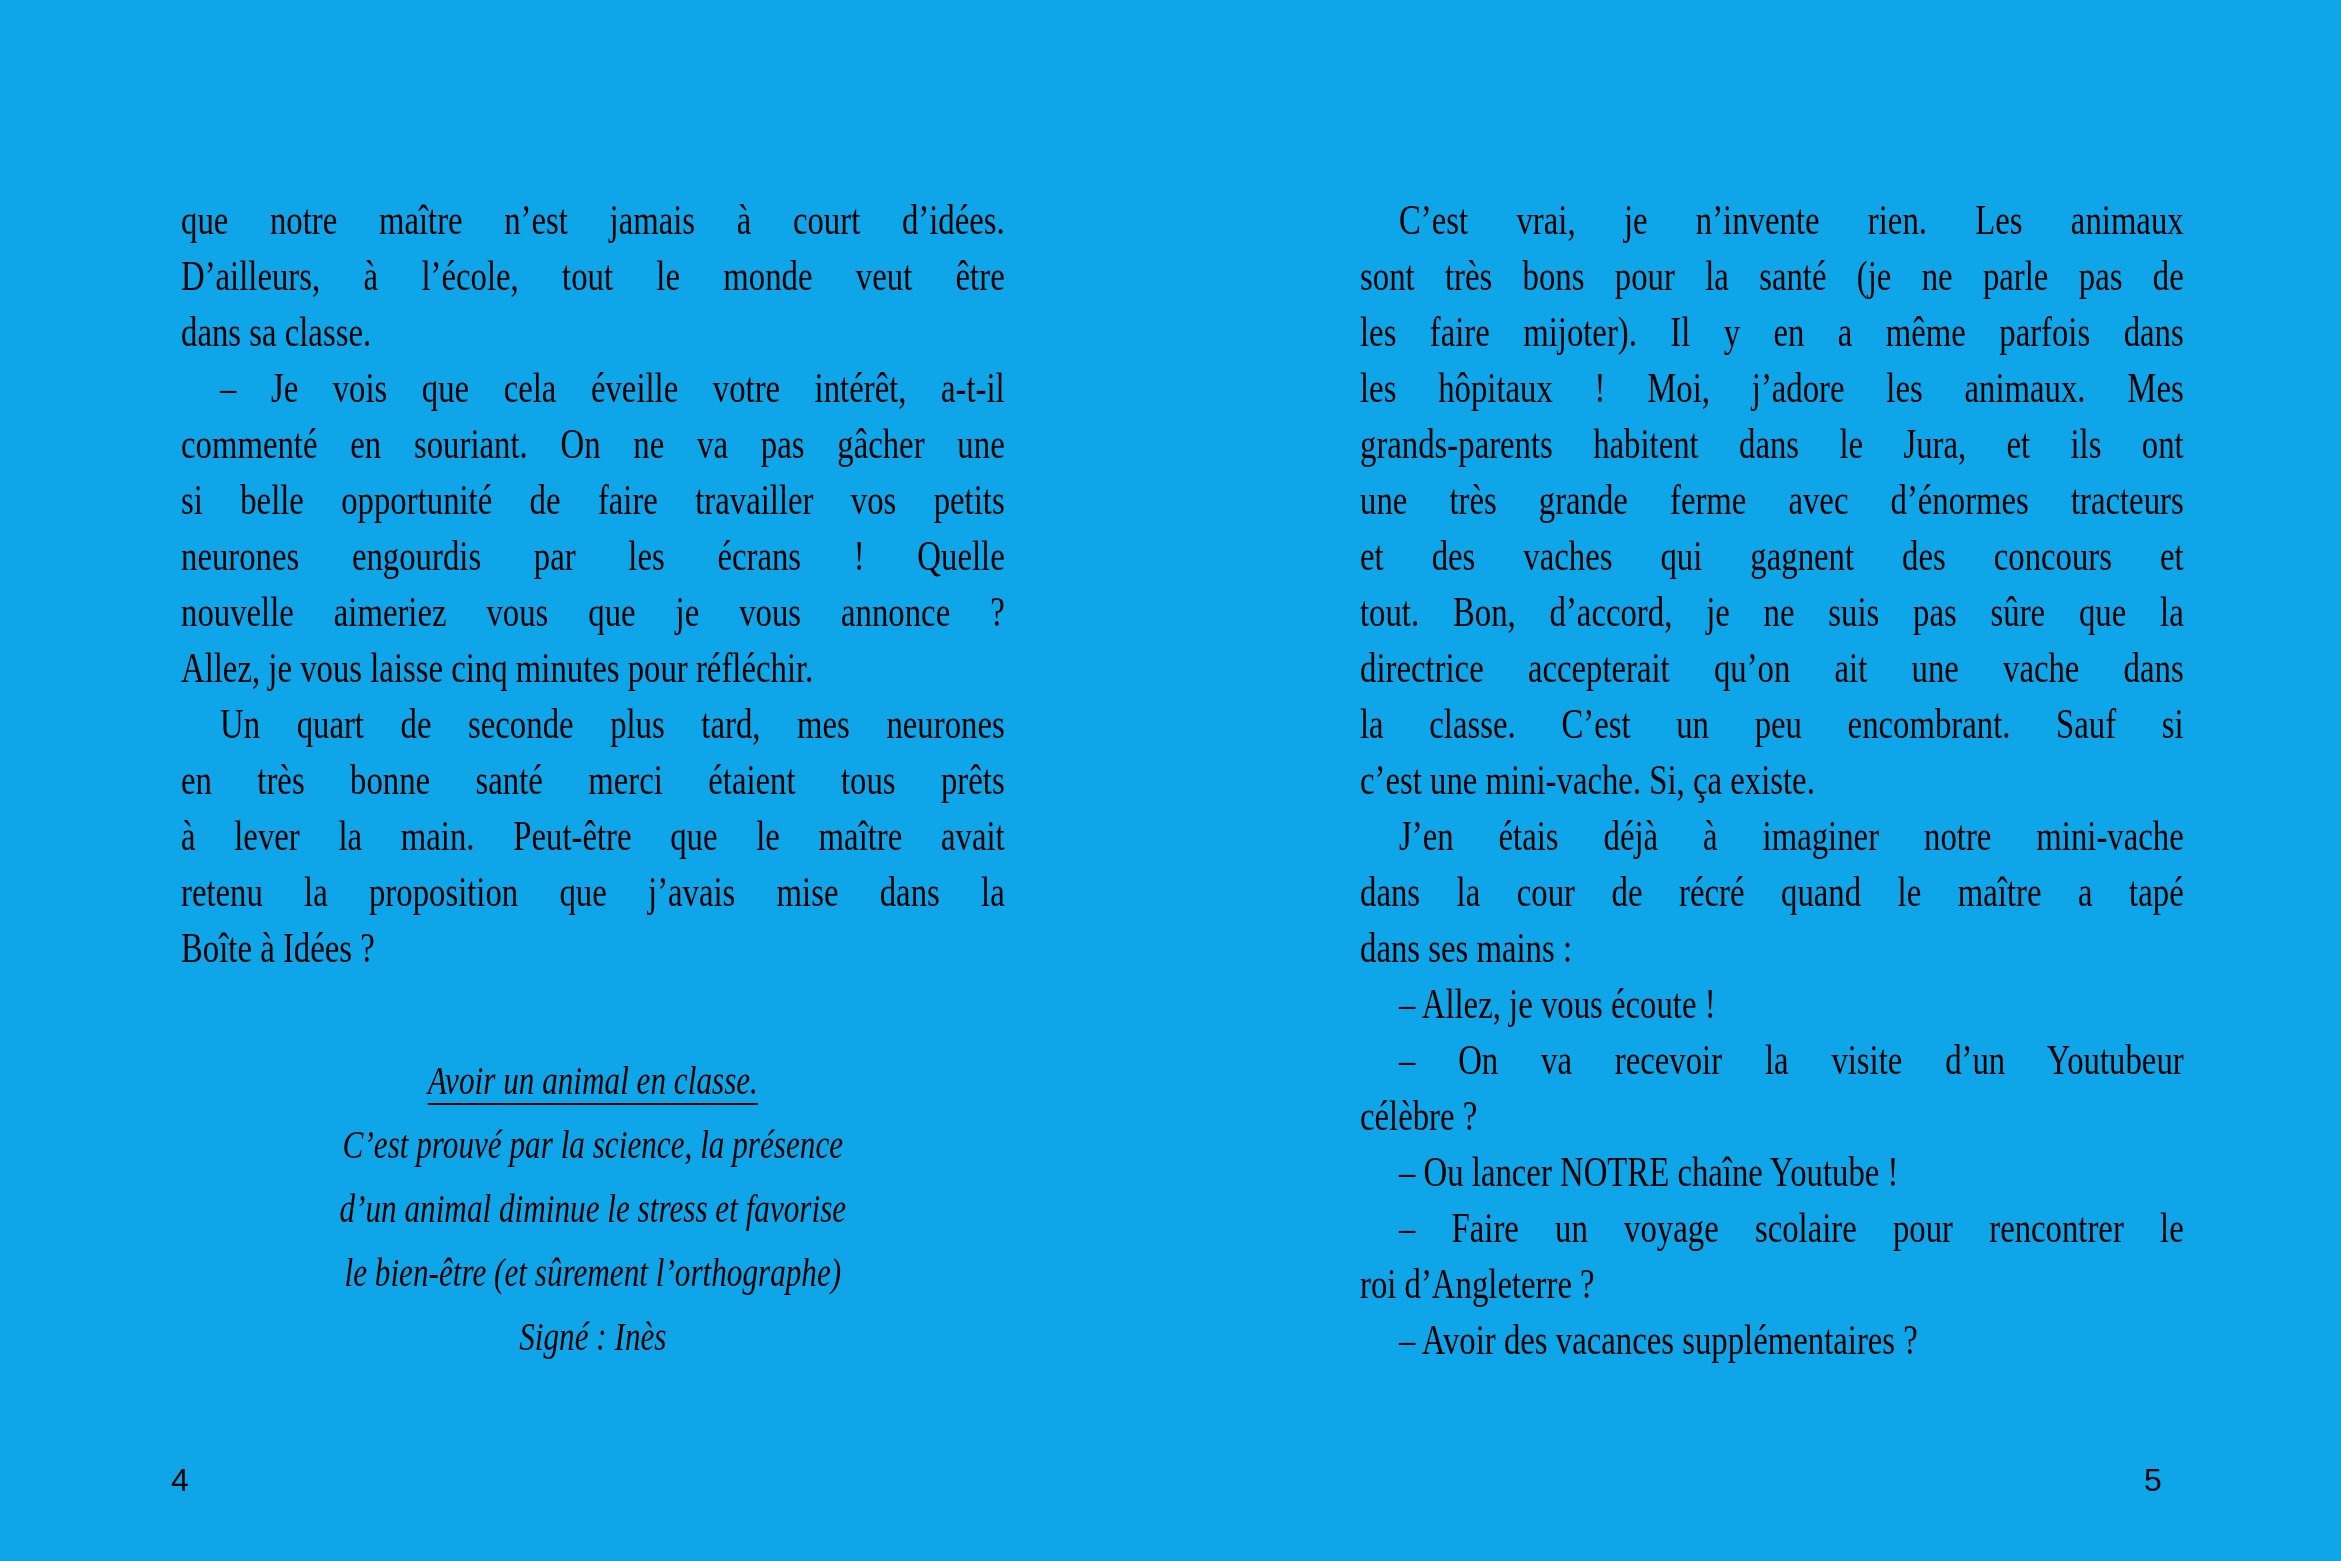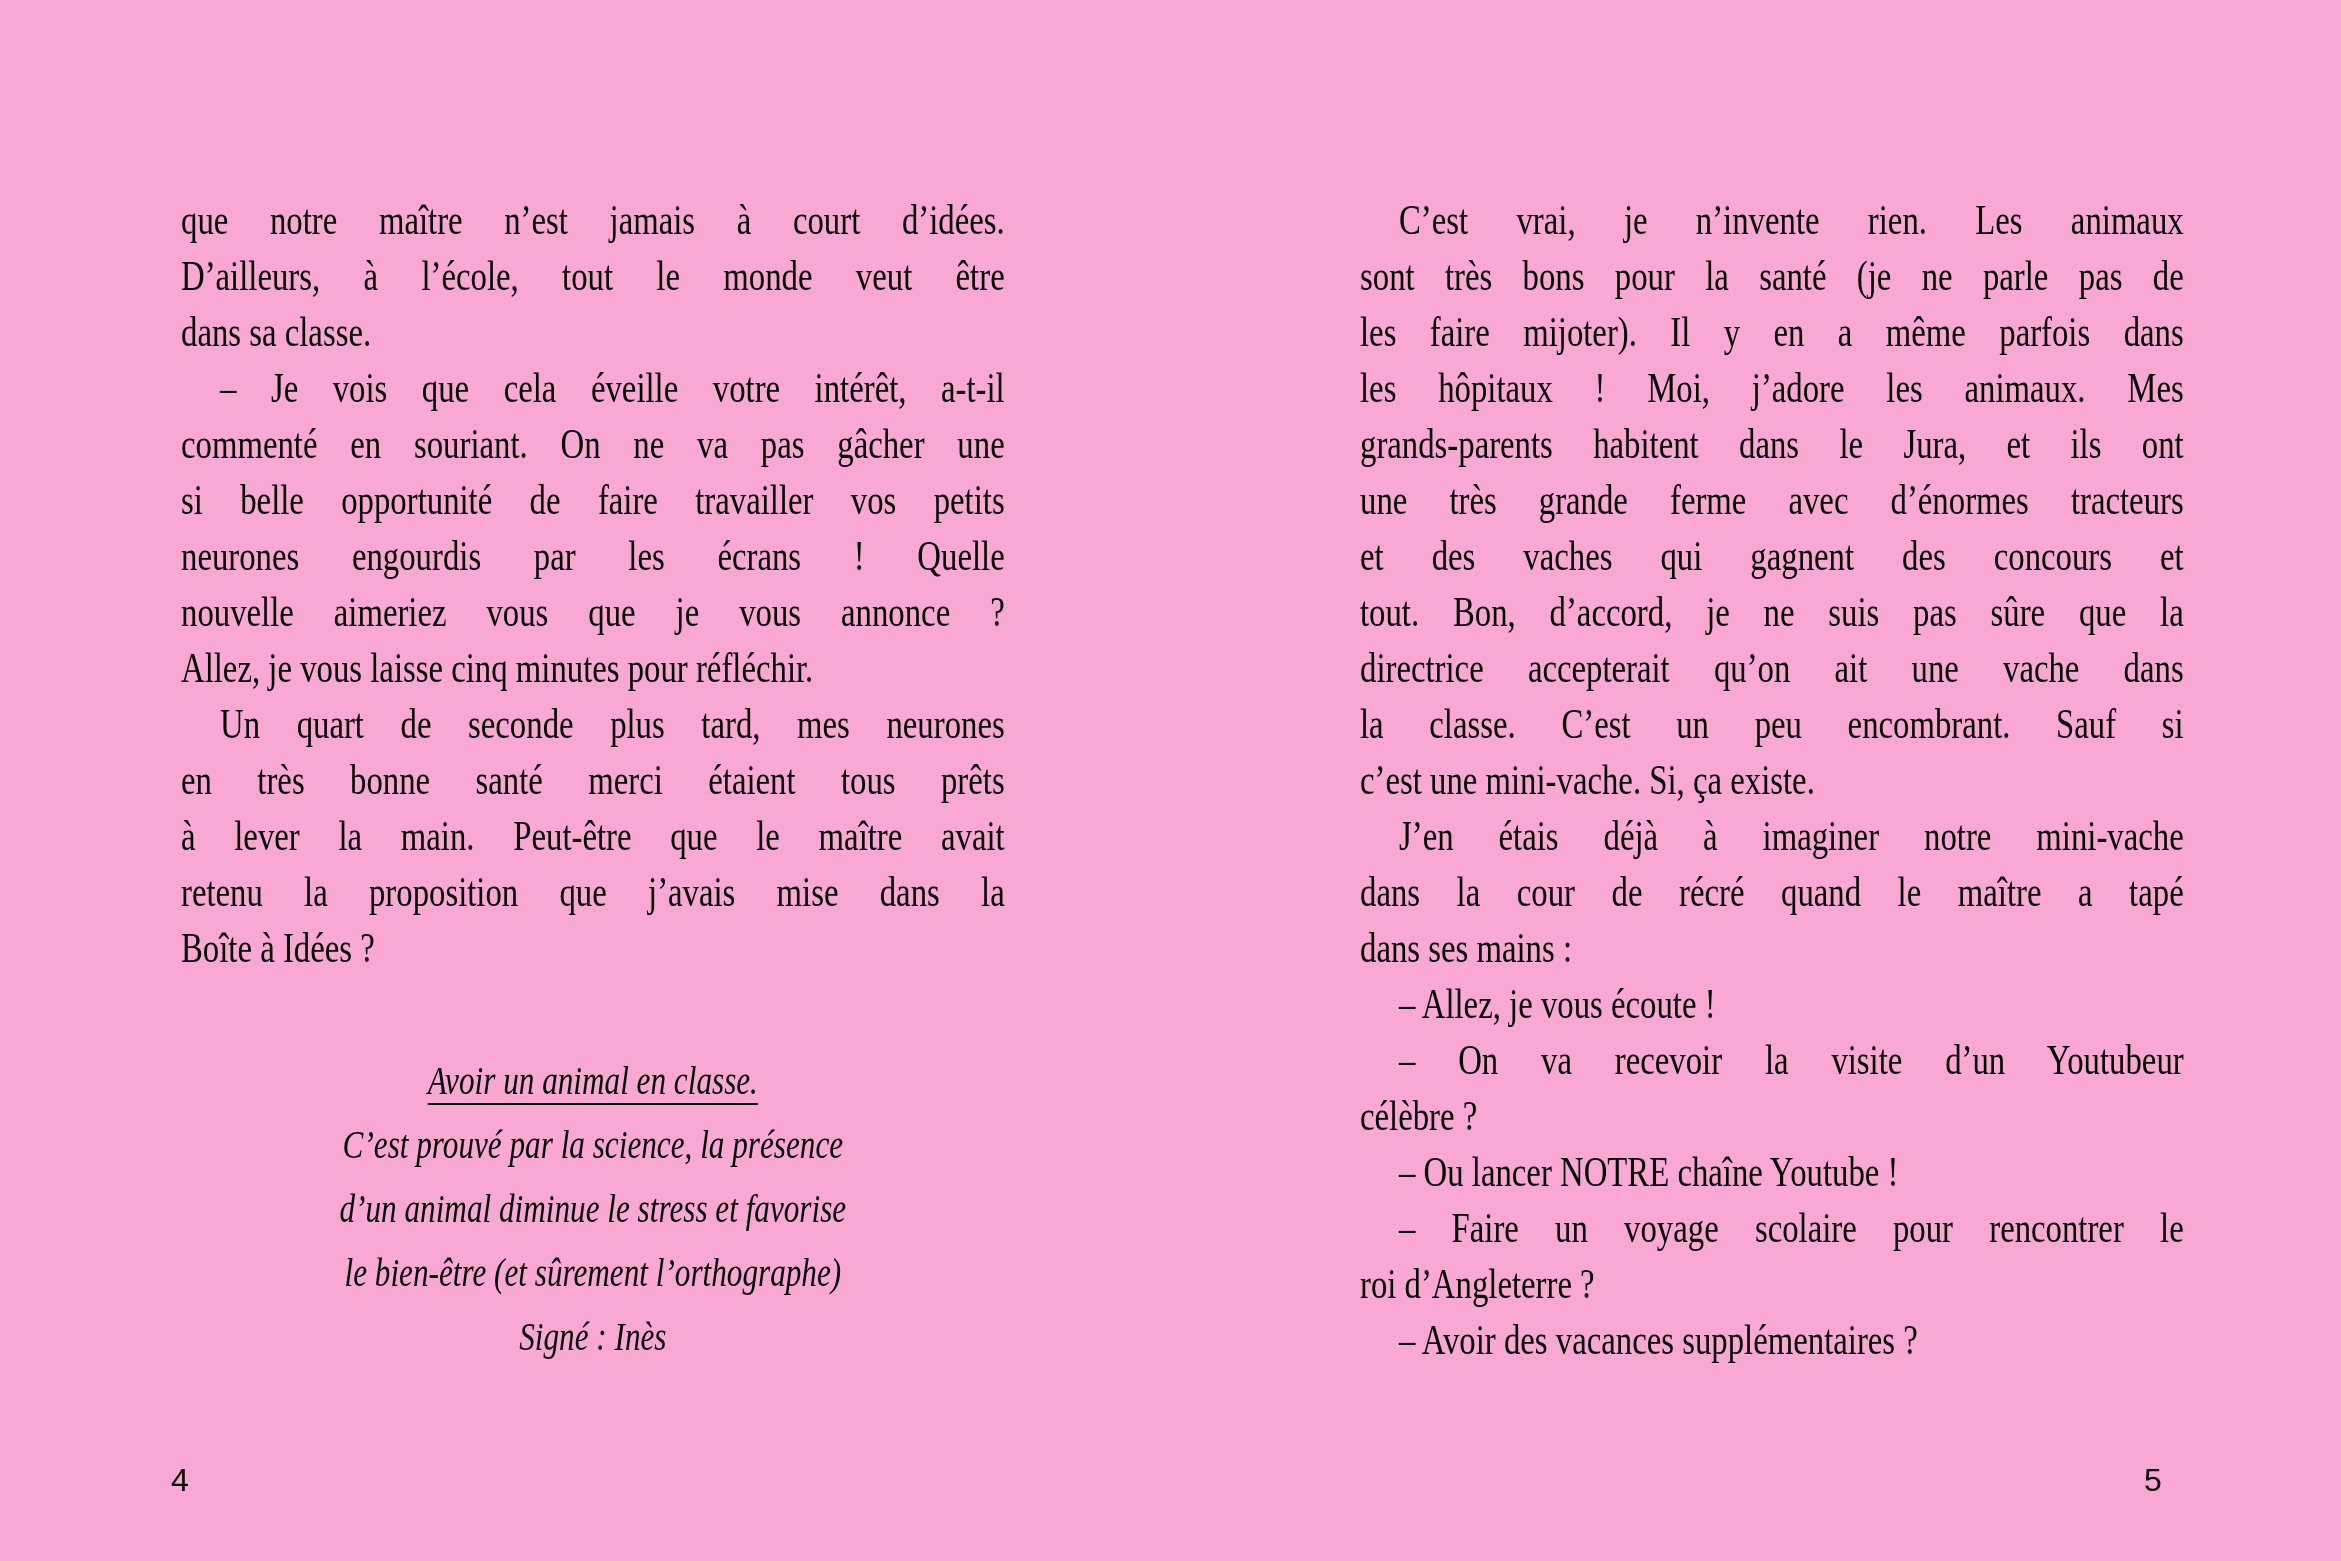--- a/index.html
+++ b/index.html
@@ -8,21 +8,21 @@
     background: #ffffff;
   }
   body {
     position: relative;
     width: 2342px;
     height: 1561px;
     overflow: hidden;
     color: #000000;
     font-family: "Liberation Serif", "DejaVu Serif", serif;
   }
-  .spread { position: absolute; inset: 0; background: #f9a8d4; }
+  .spread { position: absolute; inset: 0; background: #0ea5e9; }
 
   
   .column {
     position: absolute;
     top: 192px;
     width: 1056px;
     transform: scaleX(0.78);
     transform-origin: 0 0;
   }
   .col-left  { left: 181px; }

